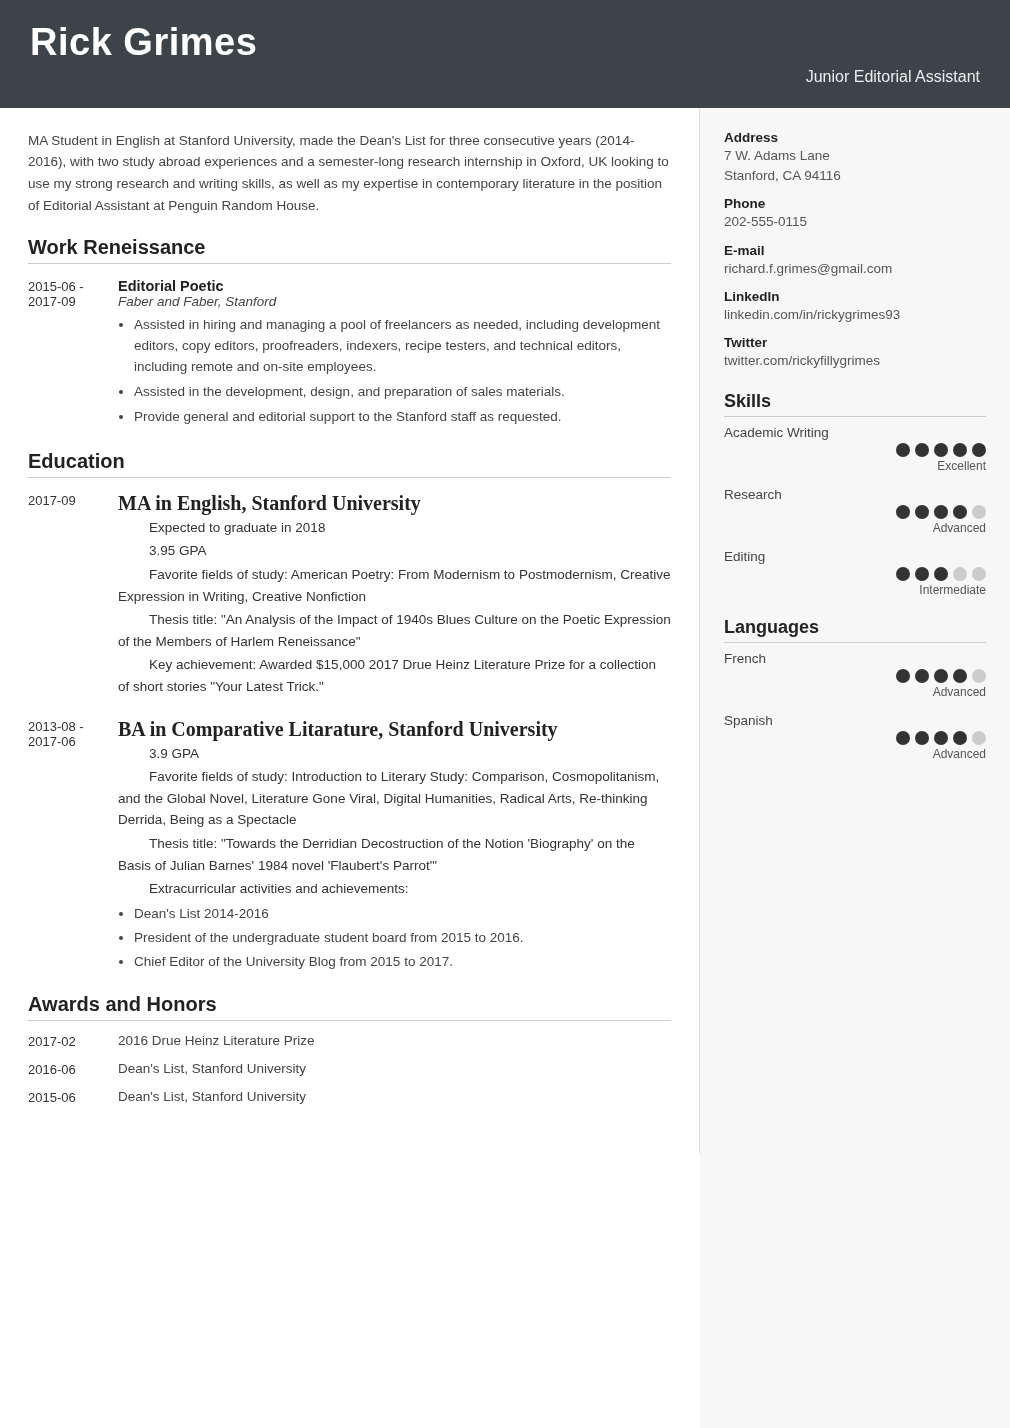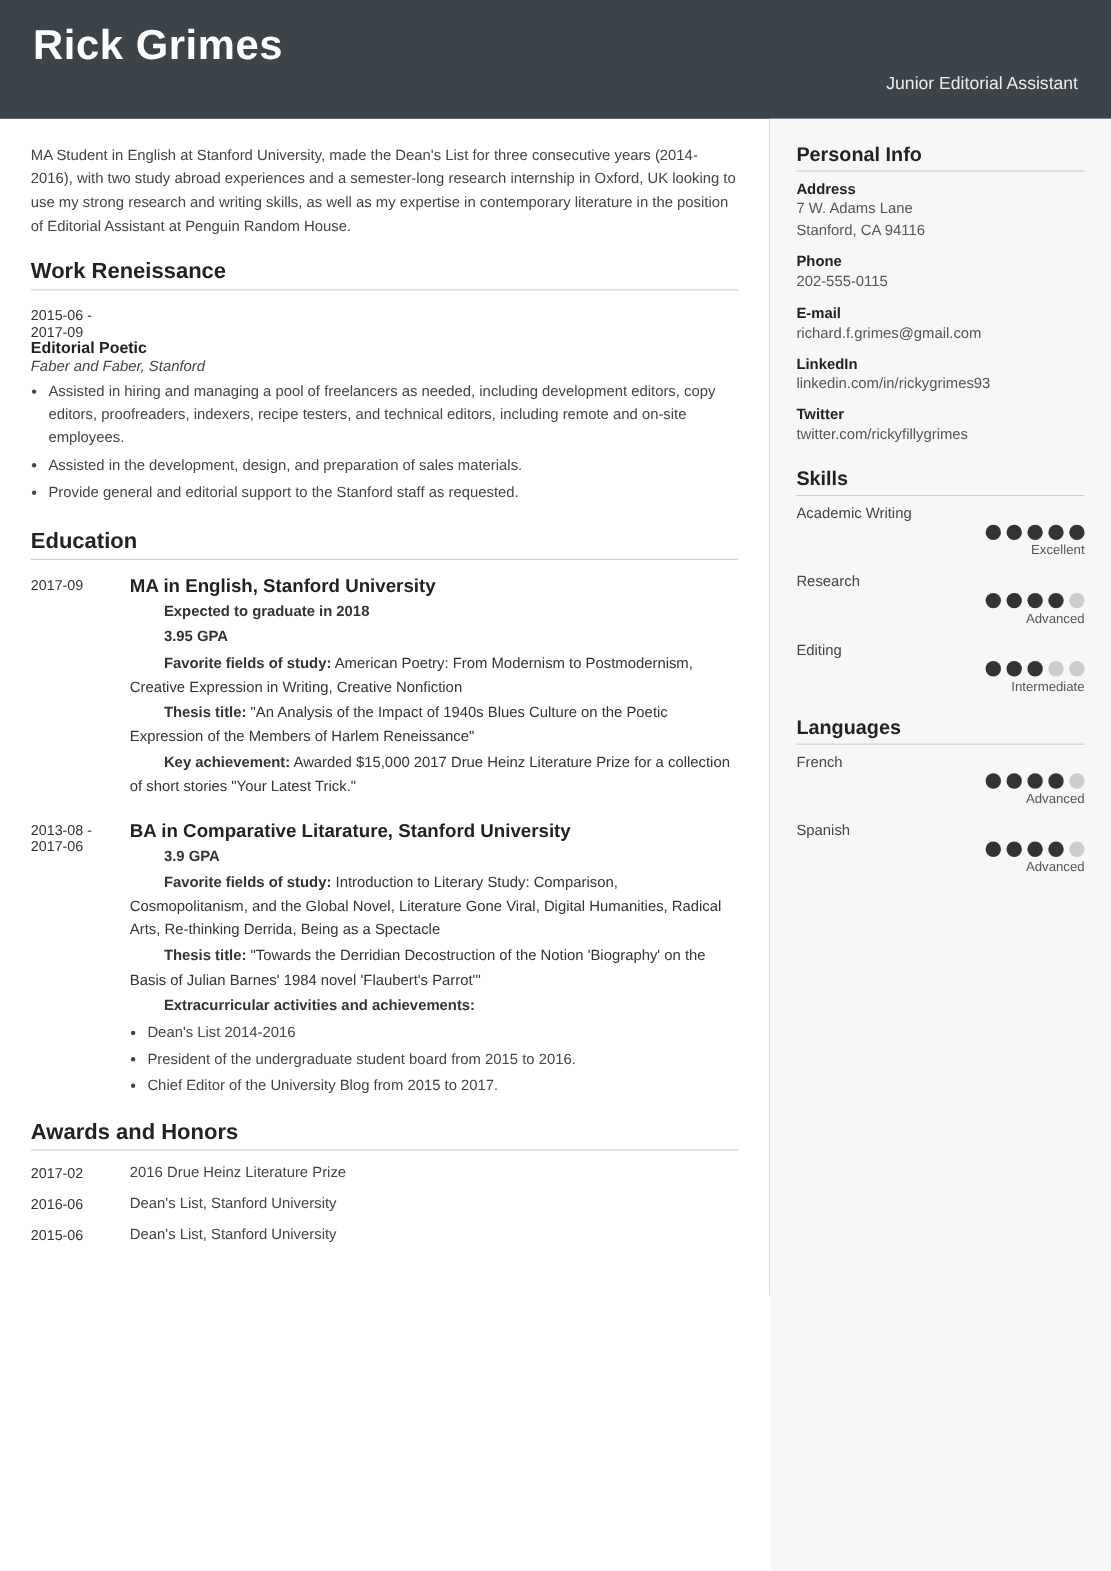--- a/index.html
+++ b/index.html
@@ -71,21 +71,21 @@
       font-weight: 700;
       color: #222;
       margin-bottom: 6px;
       padding-bottom: 4px;
       border-bottom: 1px solid #ccc;
     }
 
     
     .exp-item {
       display: flex;
-      flex-direction: column;
+      flex-direction: row;
       margin-top: 14px;
     }
     .exp-date {
       min-width: 90px;
       font-size: 13px;
       color: #333;
       padding-top: 1px;
       font-weight: 400;
     }
     .exp-content {
@@ -122,33 +122,34 @@
     .edu-date {
       min-width: 90px;
       font-size: 13px;
       color: #333;
       padding-top: 1px;
     }
     .edu-content {
       flex: 1;
     }
     .edu-degree {
-      font-size: 17px;
+      font-size: 20px;
       font-weight: 700;
       color: #222;
       margin-bottom: 2px;
+      font-family: Liberation Serif, serif;
     }
     .edu-sub {
       font-size: 13.5px;
       color: #333;
       line-height: 1.6;
       margin-bottom: 2px;
     }
     .edu-sub strong {
-      font-weight: 700;
+      font-weight: 400;
       padding-left: 31px;
     }
     .edu-bullets {
       padding-left: 16px;
       margin: 4px 0 0 0;
     }
     .edu-bullets li {
       font-size: 13.5px;
       color: #444;
       line-height: 1.55;
@@ -314,21 +315,20 @@
         <div class="award-date">2015-06</div>
         <div class="award-content">Dean's List, Stanford University</div>
       </div>
     </div>
 
   </div>
 
   <div class="sidebar">
 
     <div class="sidebar-section">
-      <div class="sidebar-section-title">Personal Info</div>
 
       <div class="info-block">
         <div class="info-label">Address</div>
         <div class="info-value">7 W. Adams Lane</div>
         <div class="info-value">Stanford, CA 94116</div>
       </div>
 
       <div class="info-block">
         <div class="info-label">Phone</div>
         <div class="info-value">202-555-0115</div>

